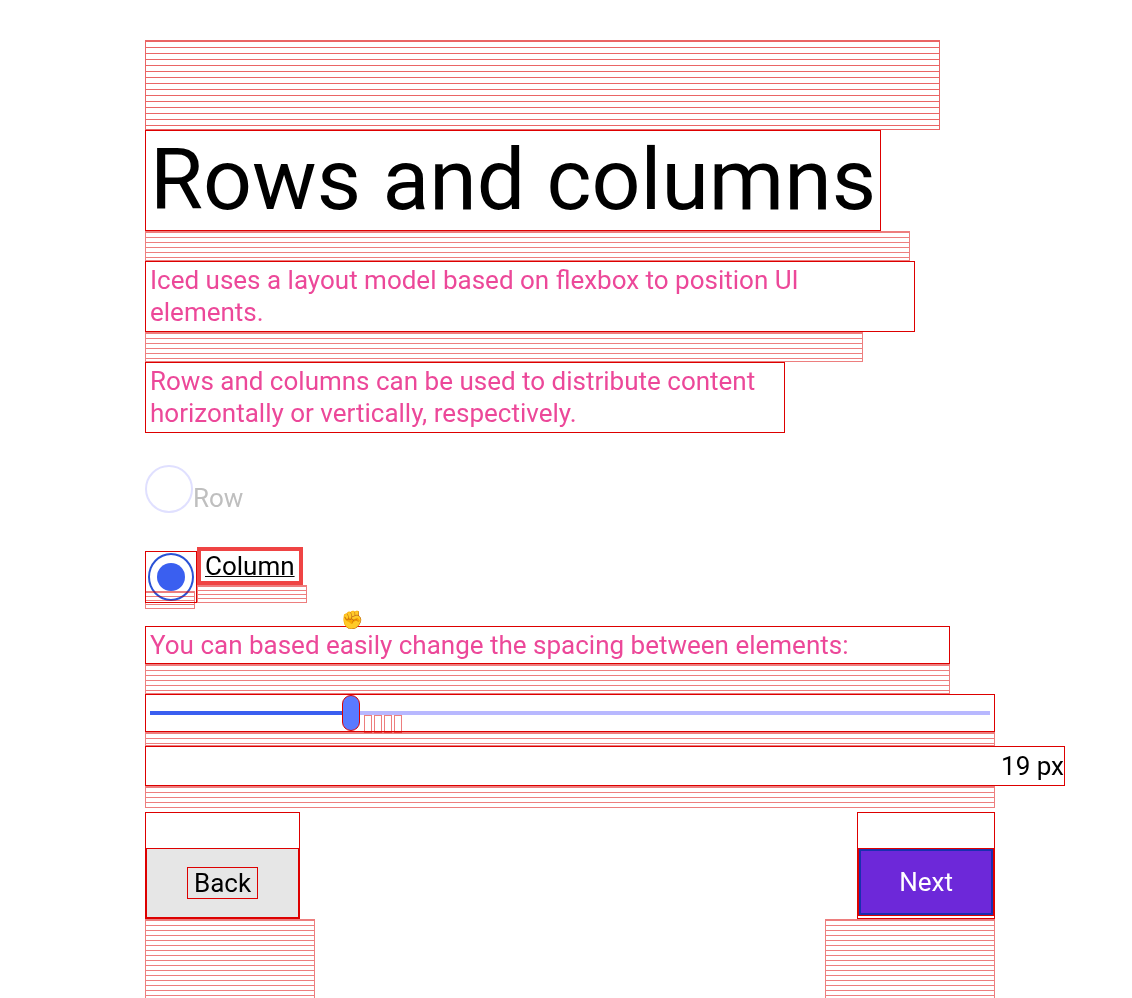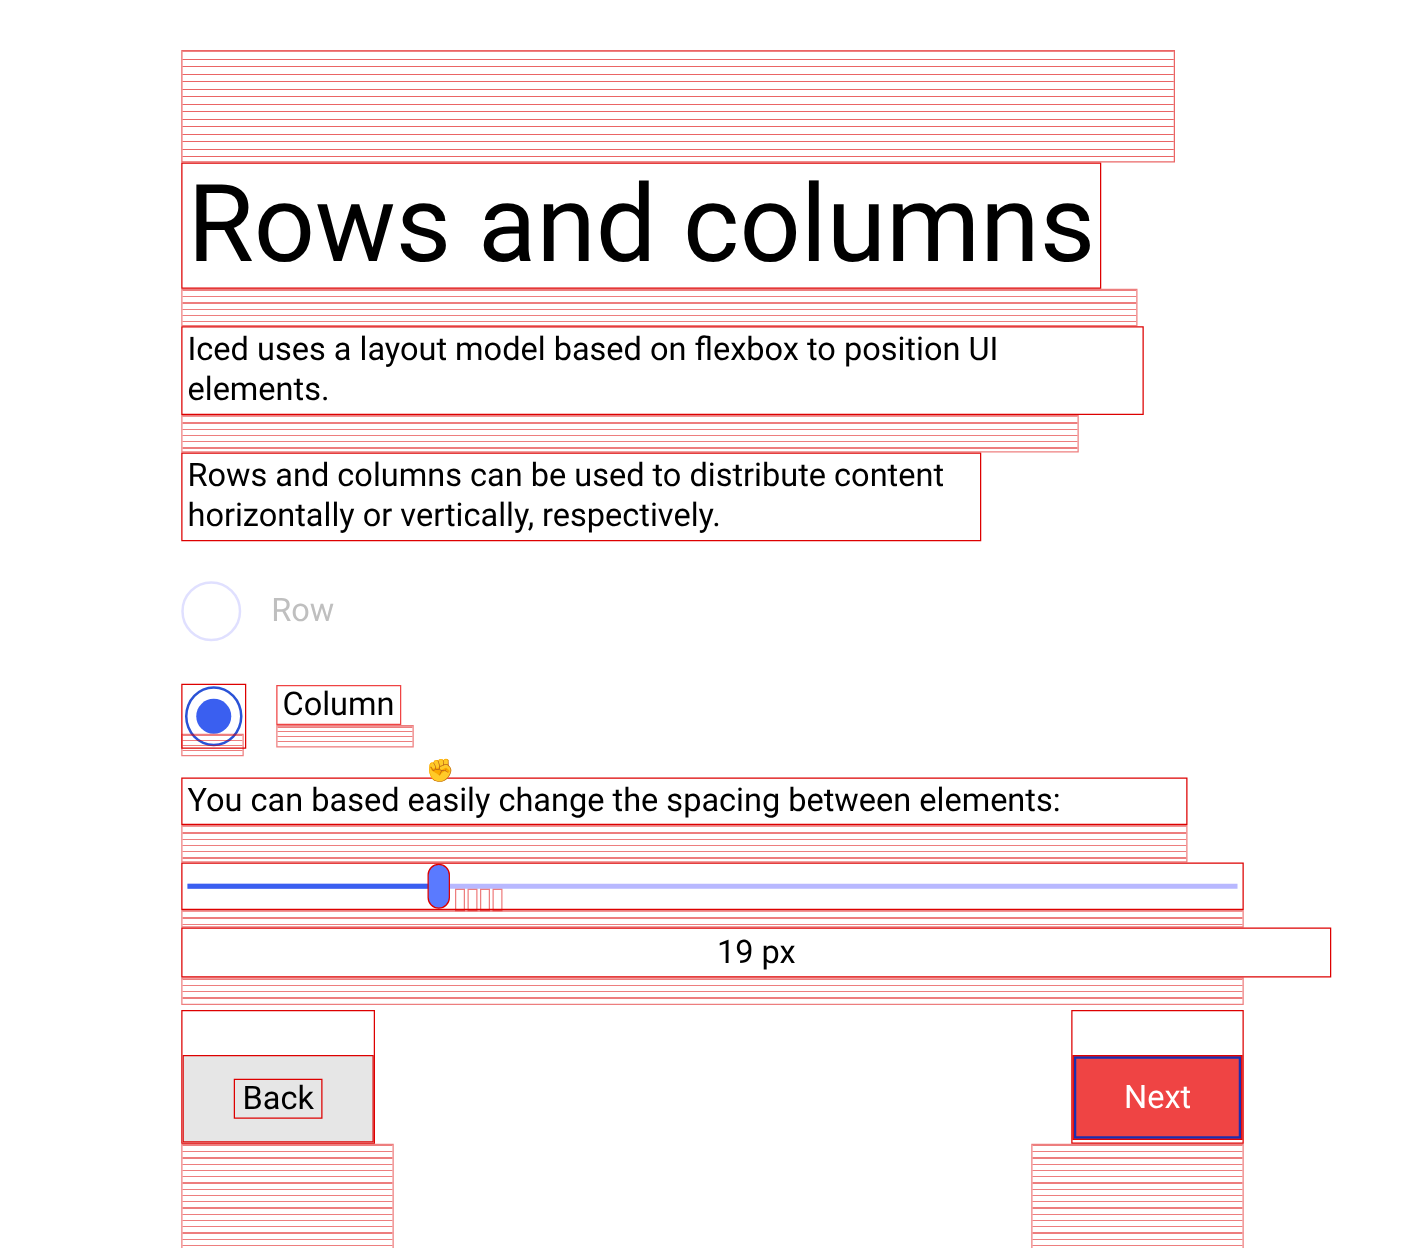--- a/index.html
+++ b/index.html
@@ -54,27 +54,26 @@
     font-size: 86px;
     font-weight: 400;
     line-height: 1.1;
     padding: 2px 4px;
     display: inline-block;
     color: #000;
   }
   .body-text {
     font-size: 26px;
     line-height: 1.25;
-    color: #000000;
+    color: #ec4899;
     padding: 2px 4px;
   }
   .radio-row {
     display: flex;
-    align-items: center;
-    gap: 24px;
+    align-items: flex-end;
     padding: 6px 0;
     position: relative;
   }
   .radio-outer {
     width: 48px;
     height: 48px;
     border-radius: 50%;
     display: flex;
     align-items: center;
     justify-content: center;
@@ -103,23 +102,24 @@
     background: #3a5ff0;
   }
   .radio-label {
     font-size: 26px;
     color: #000;
   }
   .radio-label.faded {
     color: #bfbfbf;
   }
   .radio-label-box {
-    border: 1px solid #ef4444;
+    border: 4px solid #ef4444;
     padding: 0px 4px;
     display: inline-block;
+    text-decoration: underline;
   }
   .radio-label-under {
     width: 110px;
     height: 18px;
     background: repeating-linear-gradient(to bottom,#d00 0,#d00 1px,transparent 1px,transparent 4px);
     opacity: 0.5;
     border: 1px solid #d00;
   }
   .slider-track-wrap {
     height: 38px;
@@ -183,21 +183,21 @@
     color: #000;
     border: 1px solid #d00;
     position: relative;
   }
   .btn-back-inner {
     border: 1px solid #d00;
     padding: 0 6px;
     display: inline-block;
   }
   .btn-next {
-    background: #ef4444;
+    background: #6d28d9;
     color: #fff;
     box-shadow: inset 0 0 0 2px #1a2fb0;
     border: 1px solid #d00;
   }
   .btn-wrap {
     border: 1px solid #d00;
     display: inline-block;
   }
   .bottom-lines {
     display: flex;
@@ -297,21 +297,21 @@
     <div class="small-mark-group">
       <div class="small-mark"></div>
         <div class="small-mark"></div>
         <div class="small-mark"></div>
         <div class="small-mark"></div>
     </div>
   </div>
 
   <div class="debug-lines-sm" style="width:850px; height:14px;"></div>
 
-  <div class="slider-value" style="width:920px;">19 px</div>
+  <div class="slider-value" style="width:920px;text-align:right;">19 px</div>
 
   <div class="debug-lines-sm" style="width:850px; height:22px;"></div>
 
   <div class="button-row" style="width:850px;">
     <div class="btn-wrap">
       <button class="btn btn-back">
         <span class="btn-back-inner">Back</span>
       </button>
     </div>
     <div class="btn-wrap">

